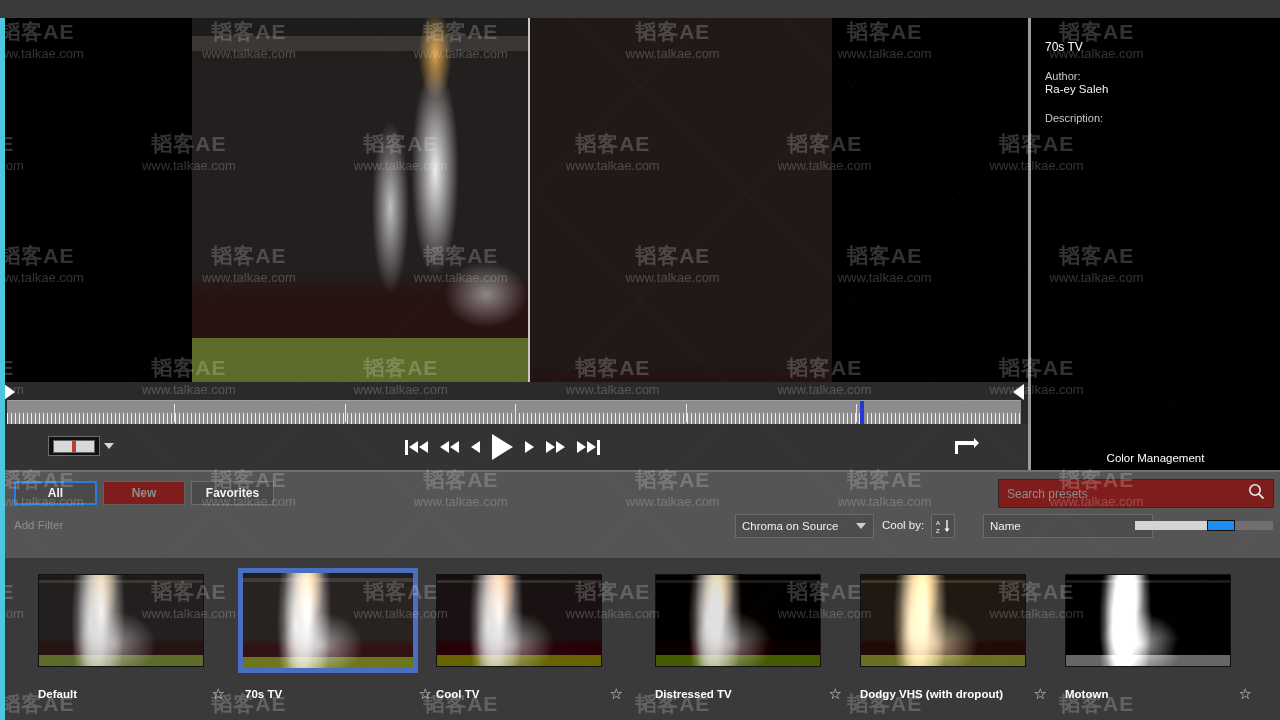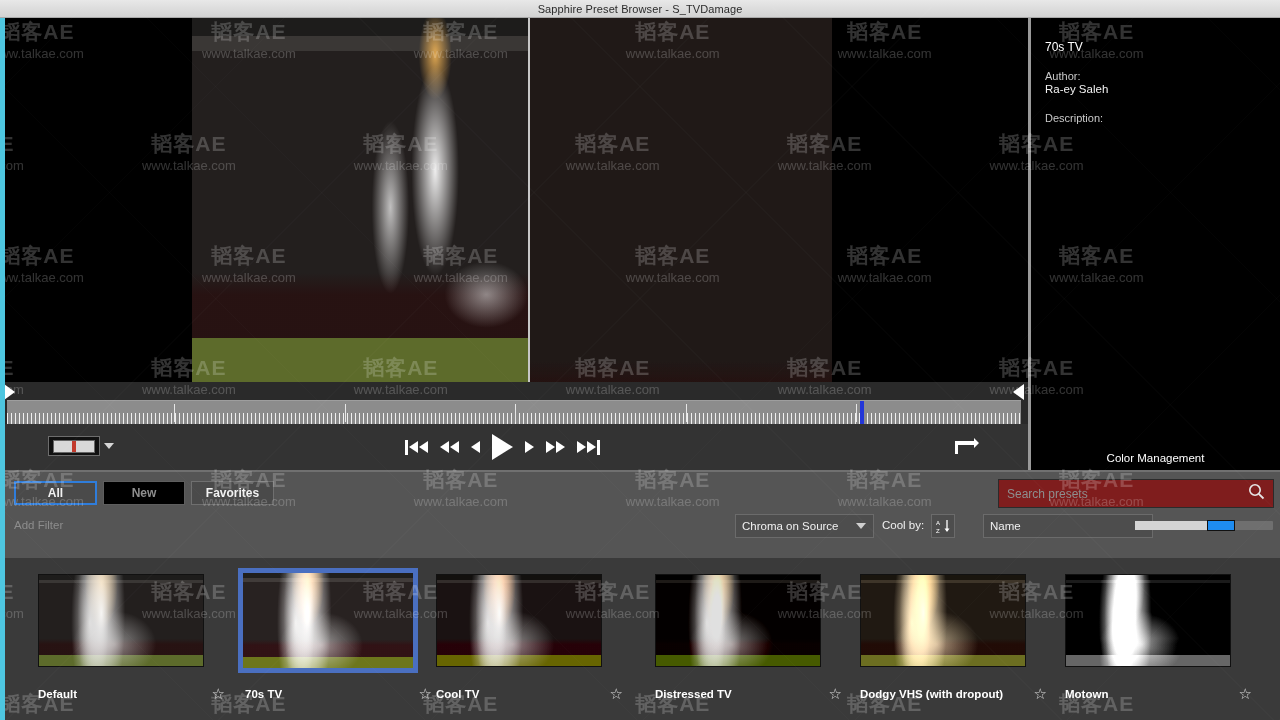--- a/index.html
+++ b/index.html
@@ -182,21 +182,21 @@
     background: #555555;
     border-top: 2px solid #707070;
   }
   .tab {
     position: absolute; top: 481px; height: 24px;
     background: #4a4a4a; border: 1px solid #6f6f6f;
     display: flex; align-items: center; justify-content: center;
     font-size: 12px; font-weight: bold; color: #f2f2f2;
   }
   .tab.sel { border: 2px solid #2f7ddb; background: #4a4a4a; }
-  .tab.dis { color: #8e8e8e; font-weight: bold; background: #000000; border-color: #5e5e5e; }
+  .tab.dis { color: #8e8e8e; font-weight: bold; background: #7f1d1d; border-color: #5e5e5e; }
   #tab-all { left: 14px; width: 83px; }
   #tab-new { left: 103px; width: 82px; }
   #tab-fav { left: 191px; width: 83px; }
   .addfilter {
     position: absolute; left: 14px; top: 519px;
     font-size: 11.5px; color: #8d8d8d;
   }
   .searchbox {
     position: absolute; left: 998px; top: 479px; width: 276px; height: 29px;
     background: #7f1d1d; border: 1px solid #2b2b2b;
@@ -282,23 +282,20 @@
     background:
       repeating-linear-gradient(45deg, rgba(255,255,255,.085) 0 1px, rgba(0,0,0,0) 1px 150px),
       repeating-linear-gradient(-45deg, rgba(255,255,255,.085) 0 1px, rgba(0,0,0,0) 1px 150px);
   }
 </style>
 </head>
 <body>
 
 <div id="app">
 
-  <div class="titlebar">
-    <span class="ttl">Sapphire Preset Browser - S_TVDamage</span>
-  </div>
 
   <div class="edge-accent"></div>
 
   <div class="preview-wrap">
     <div class="left-bar"></div>
     <div class="stage">
       <div class="stage-half">
         <div class="scene"></div>
       </div>
       <div class="stage-half half-right">

